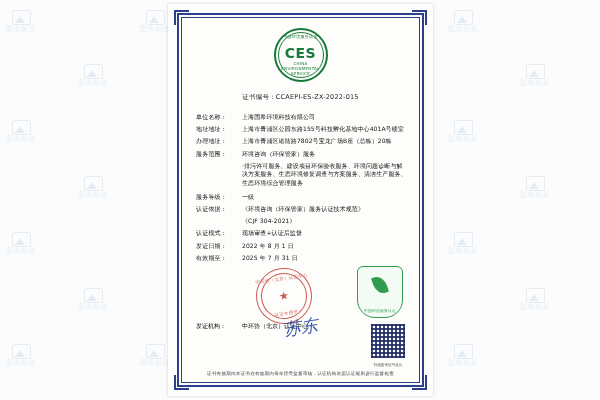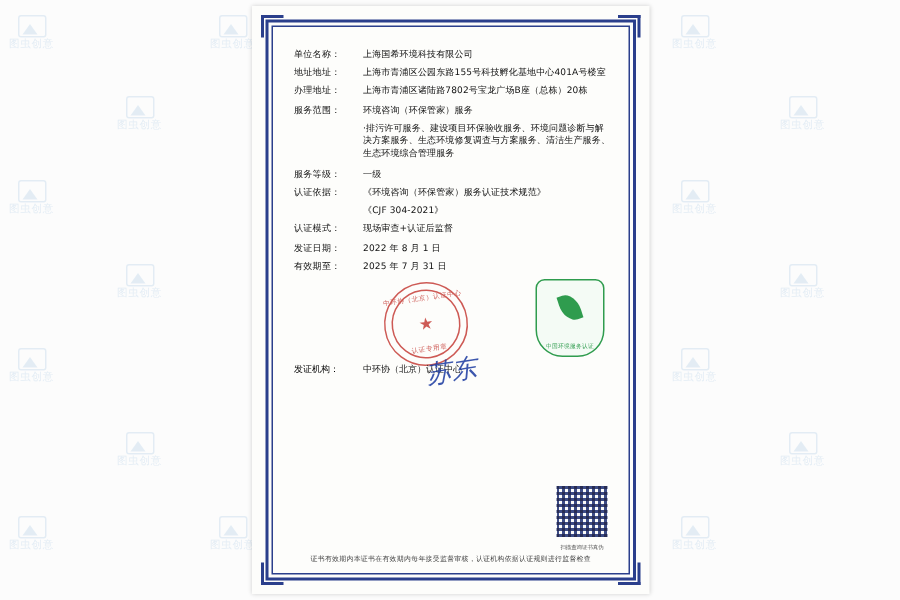--- a/index.html
+++ b/index.html
@@ -348,22 +348,34 @@
   <div id="cert">
     <div class="frame-outer"></div>
     <div class="frame-inner"></div>
     <div class="corner tl"></div>
     <div class="corner tr"></div>
     <div class="corner bl"></div>
     <div class="corner br"></div>
 
     <div class="cert-body">
 
-
-
+      <div class="logo-wrap">
+        <div class="logo">
+          <div class="ring"></div>
+          <div class="ring2"></div>
+          <div class="toptxt">中国环境服务认证</div>
+          <div class="ces">CES</div>
+          <div class="bottxt">CHINA ENVIRONMENTAL SERVICE</div>
+        </div>
+      </div>
+
+
+      <div class="cert-no">
+        <span>证书编号：</span><span>CCAEPI-ES-ZX-2022-015</span>
+      </div>
 
       <div class="fields">
         <div class="row">
           <span class="lbl">单位名称：</span>
           <span class="val">上海国希环境科技有限公司</span>
         </div>
         <div class="row">
           <span class="lbl">地址地址：</span>
           <span class="val">上海市青浦区公园东路155号科技孵化基地中心401A号楼室</span>
         </div>

